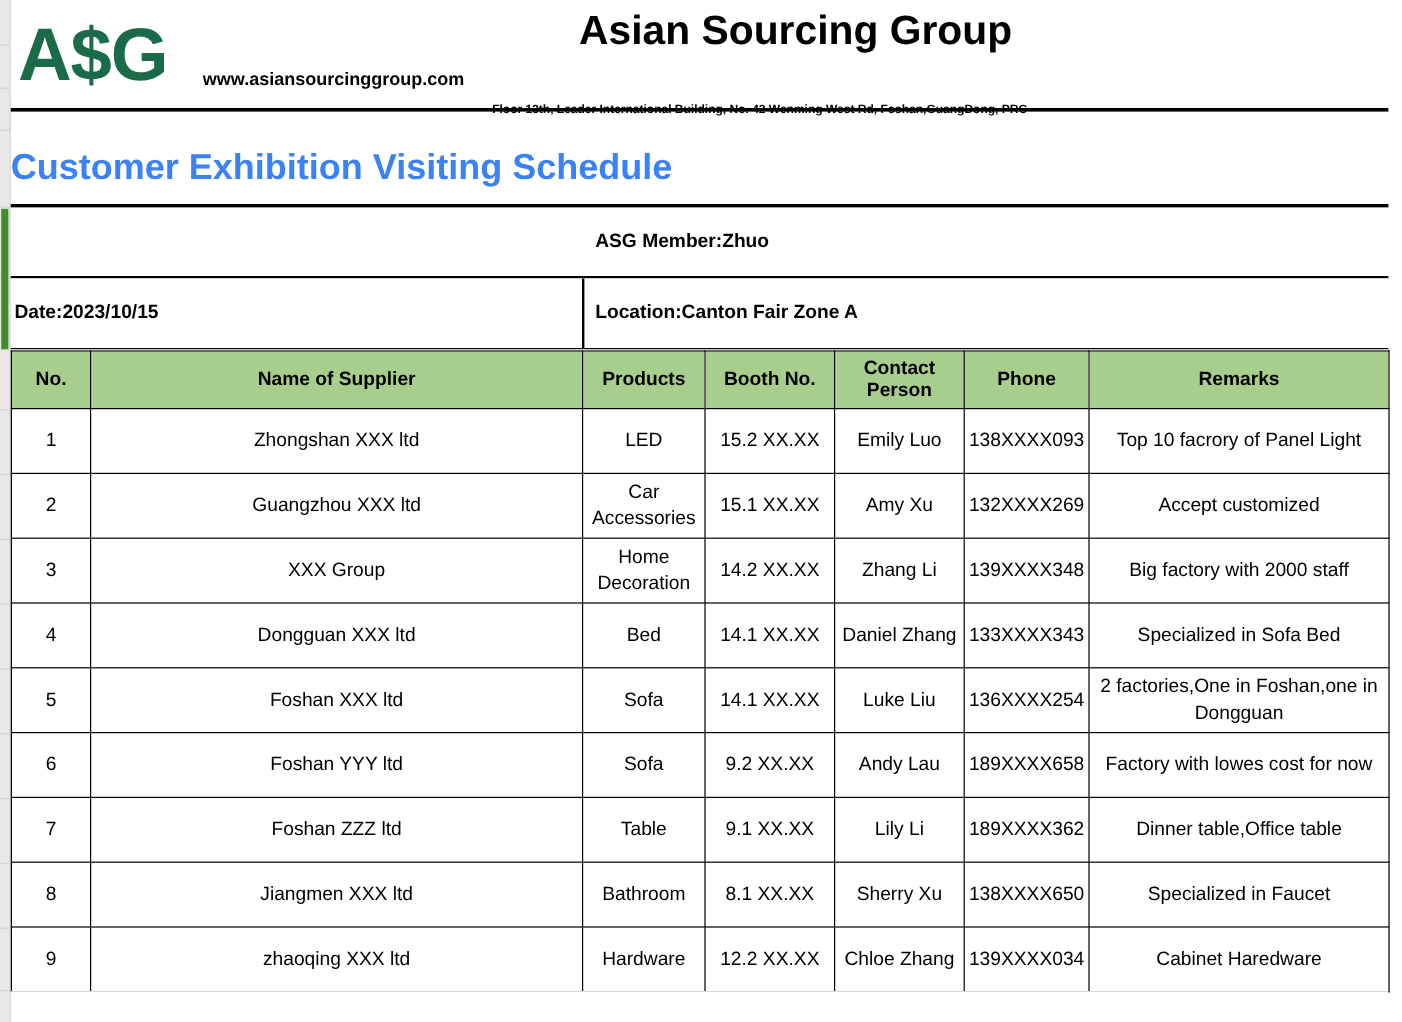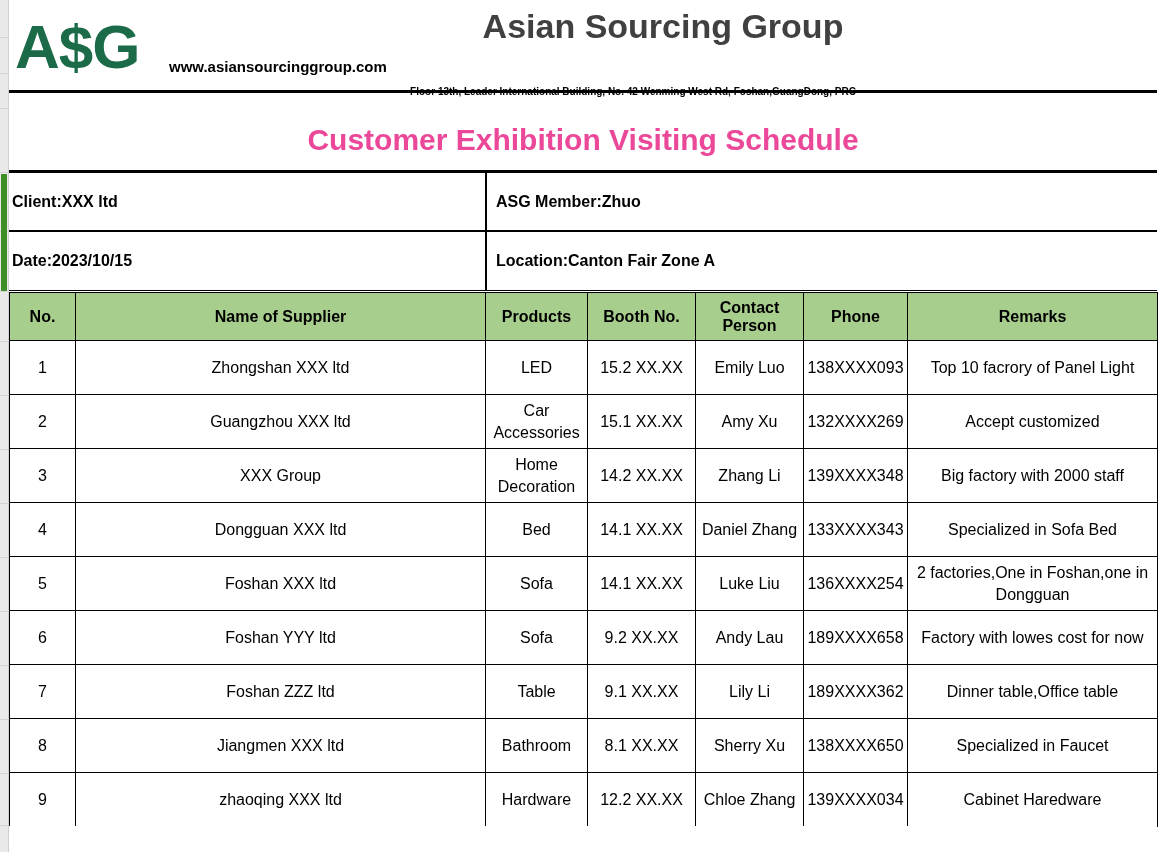--- a/index.html
+++ b/index.html
@@ -78,21 +78,21 @@
     color: #1b6b49;
     line-height: 62px;
     font-family: "Liberation Sans", sans-serif;
   }
   #company-name {
     position: absolute;
     left: 160px; right: 0; top: 6px;
     text-align: center;
     font-size: 34px;
     font-weight: bold;
-    color: #404040;
+    color: #000000;
     line-height: 40px;
   }
   #company-site {
     position: absolute;
     left: 160px; right: 0; top: 58px;
     font-size: 15px;
     font-weight: bold;
     color: #000;
   }
   #company-addr {
@@ -107,24 +107,24 @@
   
   #title-block {
     top: 109px;
     height: 64px;
     border-bottom: 3px solid #000;
   }
   #doc-title {
     position: absolute;
     left: 0; right: 0; top: 50%;
     transform: translateY(-50%);
-    text-align: center;
+    text-align: left;
     font-size: 30px;
     font-weight: bold;
-    color: #ec4899;
+    color: #3b82f6;
   }
 
   
   .meta-row {
     height: 59px;
     border-bottom: 2px solid #000;
   }
   #meta-row-1 { top: 173px; }
   #meta-row-2 { top: 232px; border-bottom: 1px solid #000; }
   .meta-cell {
@@ -237,21 +237,20 @@
       <div id="company-name">Asian Sourcing Group</div>
       <div id="company-site">www.asiansourcinggroup.com</div>
       <div id="company-addr">Floor 13th, Leader International Building, No. 42 Wenming West Rd, Foshan,GuangDong, PRC</div>
     </div>
 
     <div class="band" id="title-block">
       <div id="doc-title">Customer Exhibition Visiting Schedule</div>
     </div>
 
     <div class="band meta-row" id="meta-row-1">
-      <div class="meta-cell meta-left">Client:XXX ltd</div>
       <div class="meta-cell meta-right">ASG Member:Zhuo</div>
     </div>
 
     <div class="band meta-row" id="meta-row-2">
       <div class="meta-cell meta-left">Date:2023/10/15</div>
       <div class="meta-cell meta-right">Location:Canton Fair Zone A</div>
     </div>
 
     <div id="tbl-wrap">
       <table id="schedule">

